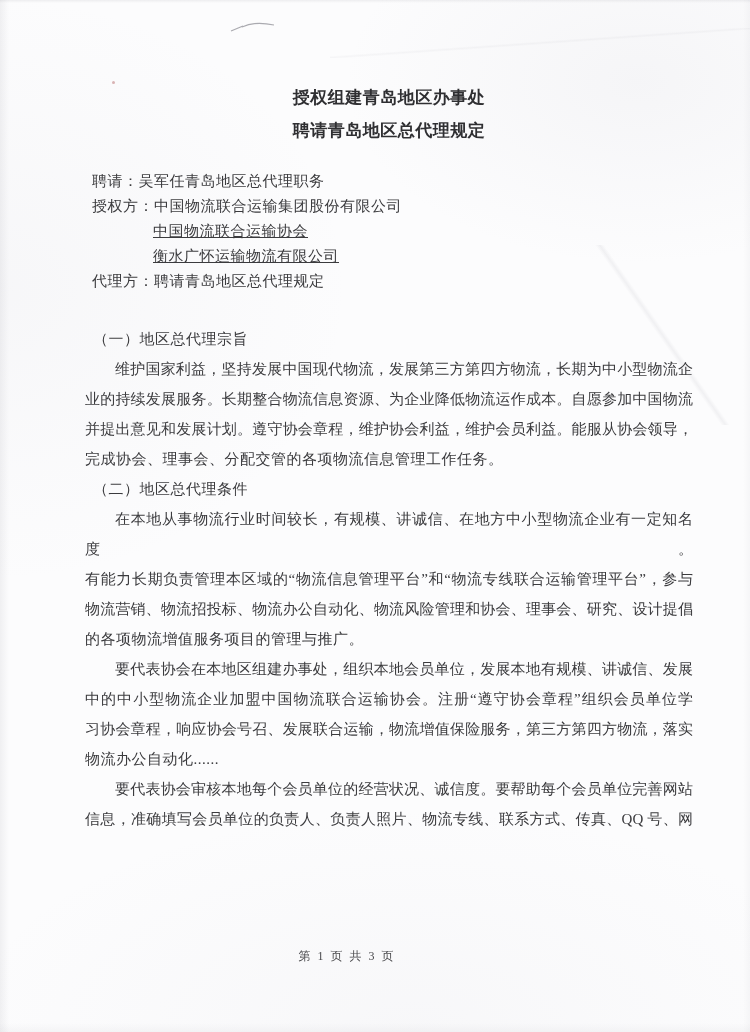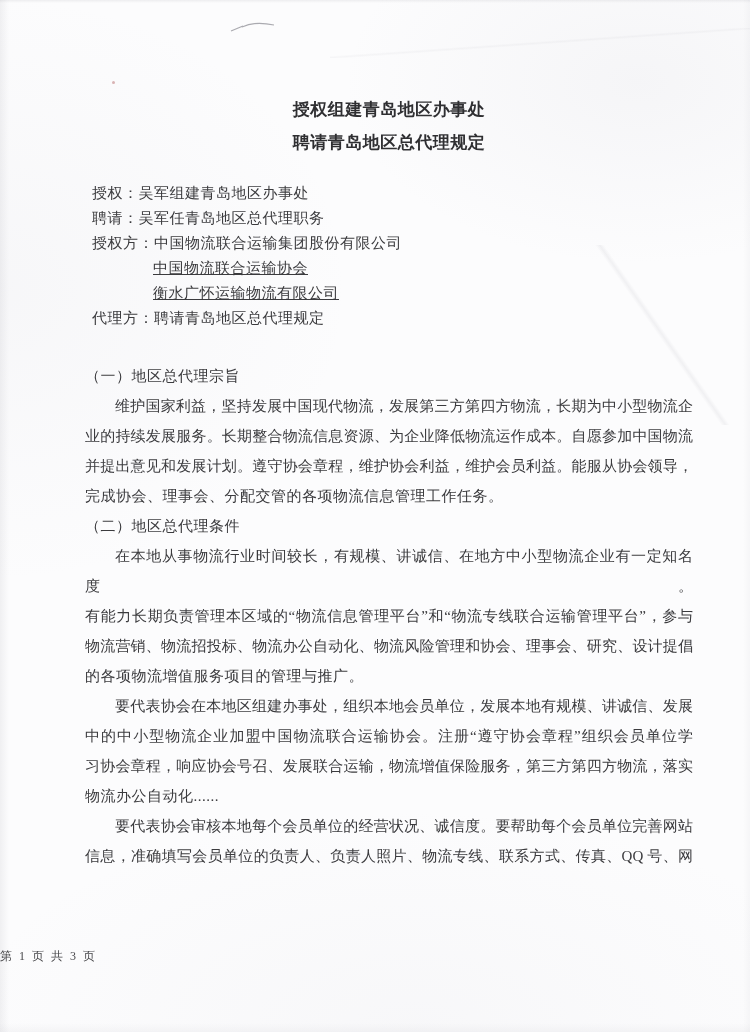--- a/index.html
+++ b/index.html
@@ -49,21 +49,21 @@
   .speck {
     position: absolute;
     top: 81px; left: 112px;
     width: 3px; height: 3px;
     border-radius: 50%;
     background: rgba(190,120,120,0.55);
   }
   .content {
     position: absolute;
     left: 85px;
-    top: 15px;
+    top: 3px;
     width: 608px;
     color: #3b3b3e;
   }
   .title-block {
     margin-top: 78px;
     text-align: center;
     font-size: 17px;
     font-weight: bold;
     line-height: 33px;
     color: #2f2f32;
@@ -81,37 +81,39 @@
     text-decoration: underline;
   }
   .body-block {
     margin-top: 30px;
     font-size: 15px;
     line-height: 30px;
   }
   .heading {
     text-align: left;
     letter-spacing: 0.5px;
+    margin-left: 8px;
   }
   .pline {
     text-align: justify;
     text-align-last: justify;
   }
   .pline.pfirst {
     text-indent: 30px;
   }
   .pline.plast {
     text-align-last: left;
     letter-spacing: 0.5px;
   }
   .footer {
     position: absolute;
     left: 0;
     top: 948px;
     width: 694px;
+    text-align: center;
     font-size: 12px;
     letter-spacing: 2px;
     color: #47474a;
   }
 </style>
 </head>
 <body>
 
 <div class="page">
   <div class="crease-top"></div>
@@ -122,21 +124,20 @@
   <div class="speck"></div>
 
   <div class="content">
 
     <div class="title-block">
       <div>授权组建青岛地区办事处</div>
       <div>聘请青岛地区总代理规定</div>
     </div>
 
     <div class="header-block">
-      <div class="hline">授权：吴军组建青岛地区办事处</div>
       <div class="hline">聘请：吴军任青岛地区总代理职务</div>
       <div class="hline">授权方：中国物流联合运输集团股份有限公司</div>
       <div class="hline hindent">中国物流联合运输协会</div>
       <div class="hline hindent">衡水广怀运输物流有限公司</div>
       <div class="hline">代理方：聘请青岛地区总代理规定</div>
     </div>
 
     <div class="body-block">
         <div class="heading">（一）地区总代理宗旨</div>
         <div class="pline pfirst">维护国家利益，坚持发展中国现代物流，发展第三方第四方物流，长期为中小型物流企</div>

